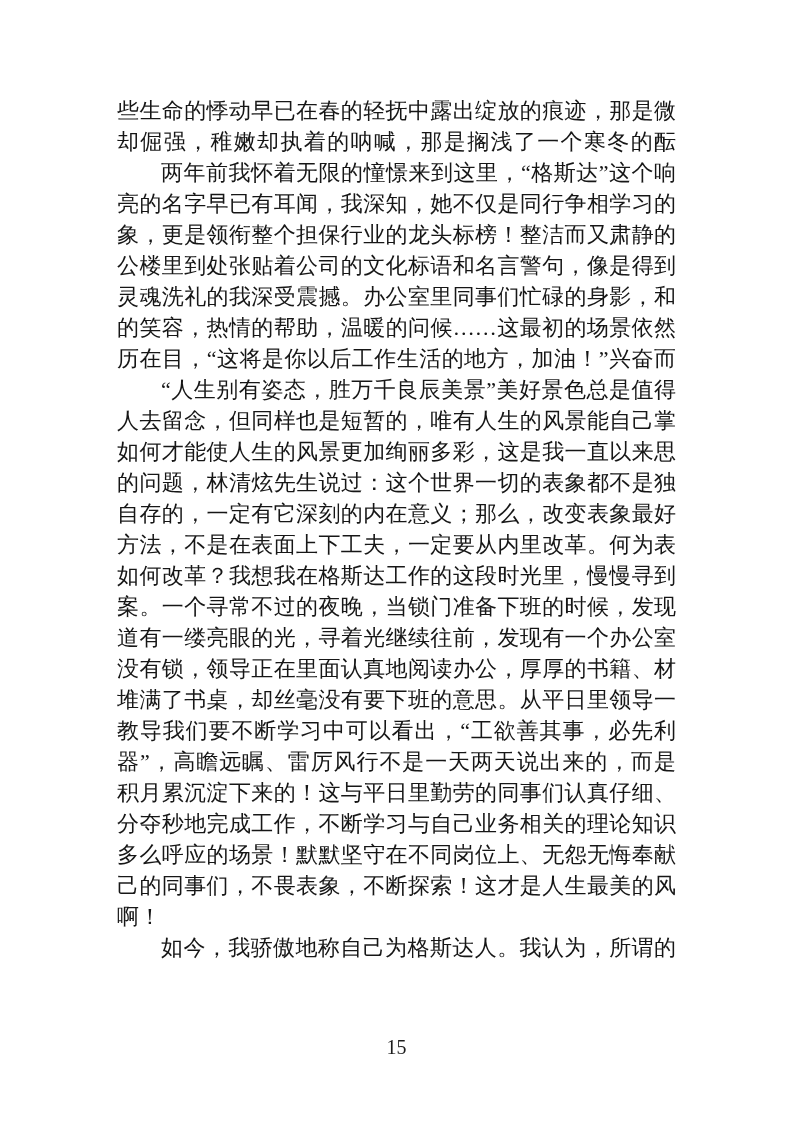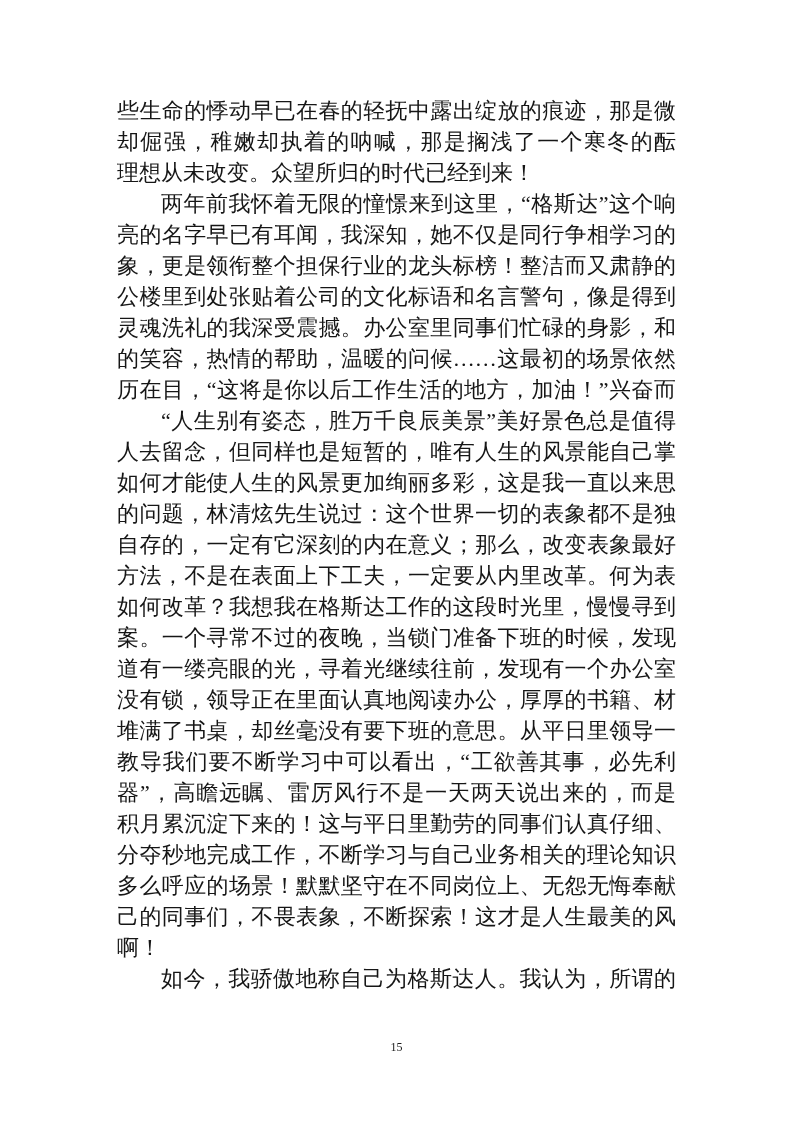--- a/index.html
+++ b/index.html
@@ -41,33 +41,32 @@
   }
   .text-line.indent {
     text-indent: 44px;
   }
   .page-number {
     position: absolute;
     top: 1037px;
     left: 0;
     width: 793px;
     text-align: center;
-    font-size: 12px;
+    font-size: 20px;
     line-height: 20px;
     color: #1c1c1c;
   }
 </style>
 </head>
 <body>
 
 <div class="page">
   <div class="text-block">
       <div class="text-line fill">些生命的悸动早已在春的轻抚中露出绽放的痕迹，那是微弱</div>
       <div class="text-line fill">却倔强，稚嫩却执着的呐喊，那是搁浅了一个寒冬的酝酿，</div>
-      <div class="text-line">理想从未改变。众望所归的时代已经到来！</div>
       <div class="text-line fill indent">两年前我怀着无限的憧憬来到这里，“格斯达”这个响</div>
       <div class="text-line fill">亮的名字早已有耳闻，我深知，她不仅是同行争相学习的对</div>
       <div class="text-line fill">象，更是领衔整个担保行业的龙头标榜！整洁而又肃静的办</div>
       <div class="text-line fill">公楼里到处张贴着公司的文化标语和名言警句，像是得到了</div>
       <div class="text-line fill">灵魂洗礼的我深受震撼。办公室里同事们忙碌的身影，和善</div>
       <div class="text-line fill">的笑容，热情的帮助，温暖的问候……这最初的场景依然历</div>
       <div class="text-line fill">历在目，“这将是你以后工作生活的地方，加油！”兴奋而又</div>
       <div class="text-line fill indent">“人生别有姿态，胜万千良辰美景”美好景色总是值得</div>
       <div class="text-line fill">人去留念，但同样也是短暂的，唯有人生的风景能自己掌控！</div>
       <div class="text-line fill">如何才能使人生的风景更加绚丽多彩，这是我一直以来思索</div>

